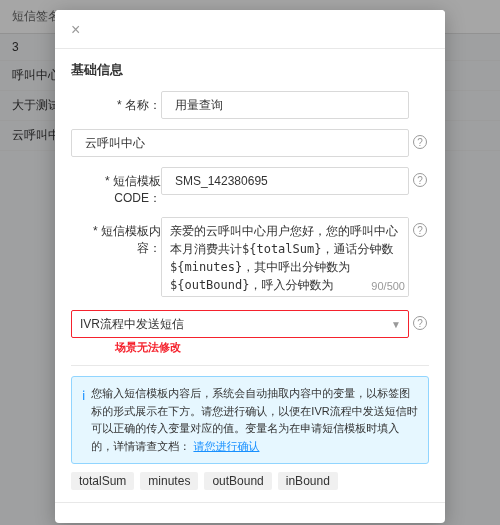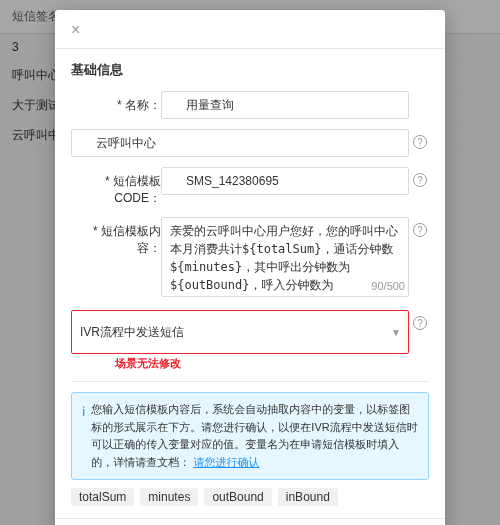--- a/index.html
+++ b/index.html
@@ -100,21 +100,21 @@
     }
     .form-control {
       flex: 1;
       position: relative;
     }
     .form-input {
       width: 100%;
       height: 28px;
       border: 1px solid #d9d9d9;
       border-radius: 2px;
-      padding: 4px 24px;
+      padding: 4px 13px;
       font-size: 12px;
       color: #333;
       outline: none;
       background: #fff;
     }
     .help-icon {
       position: absolute;
       right: -18px;
       top: 6px;
       width: 14px;
@@ -151,21 +151,21 @@
       bottom: 8px;
       font-size: 11px;
       color: #999;
     }
 
     .select-wrapper {
       position: relative;
     }
     .form-select {
       width: 100%;
-      height: 44px;
+      height: 28px;
       border: 1px solid #f5222d;
       border-radius: 2px;
       padding: 4px 8px;
       font-size: 12px;
       color: #333;
       outline: none;
       background: #fff;
       appearance: none;
       -webkit-appearance: none;
       cursor: pointer;

